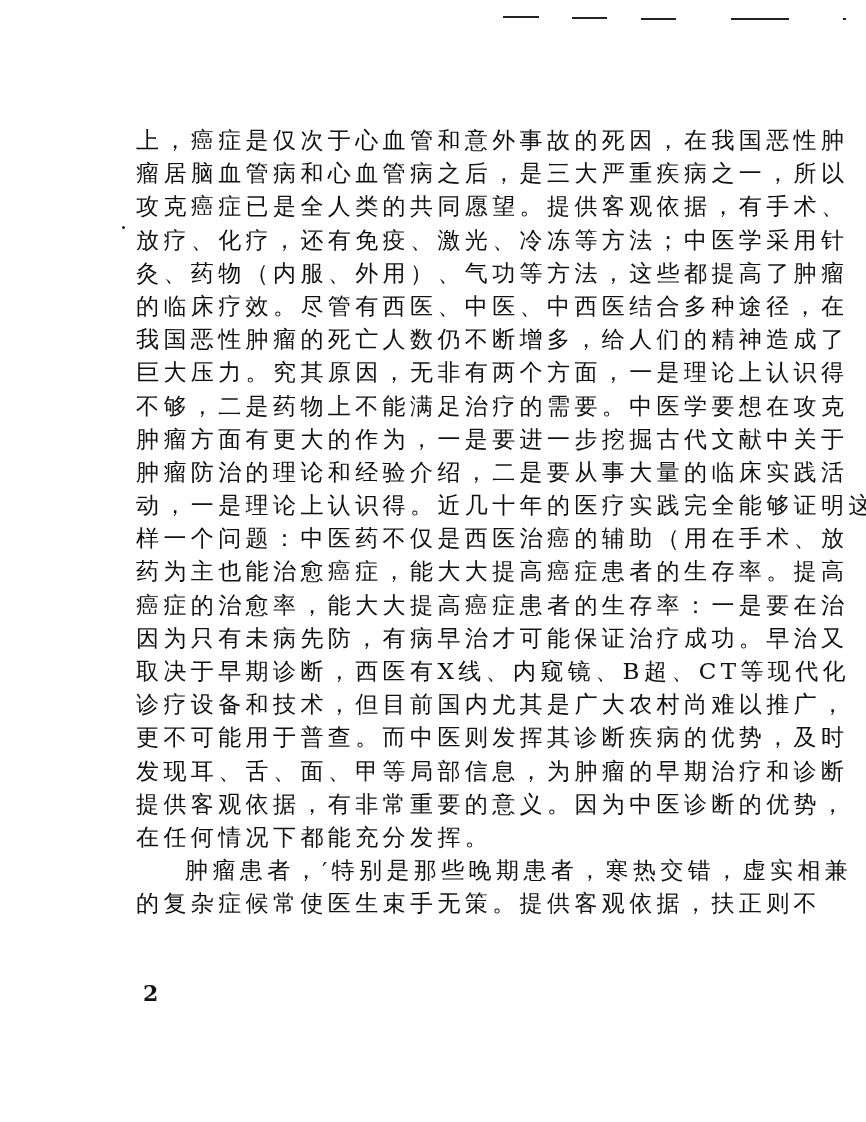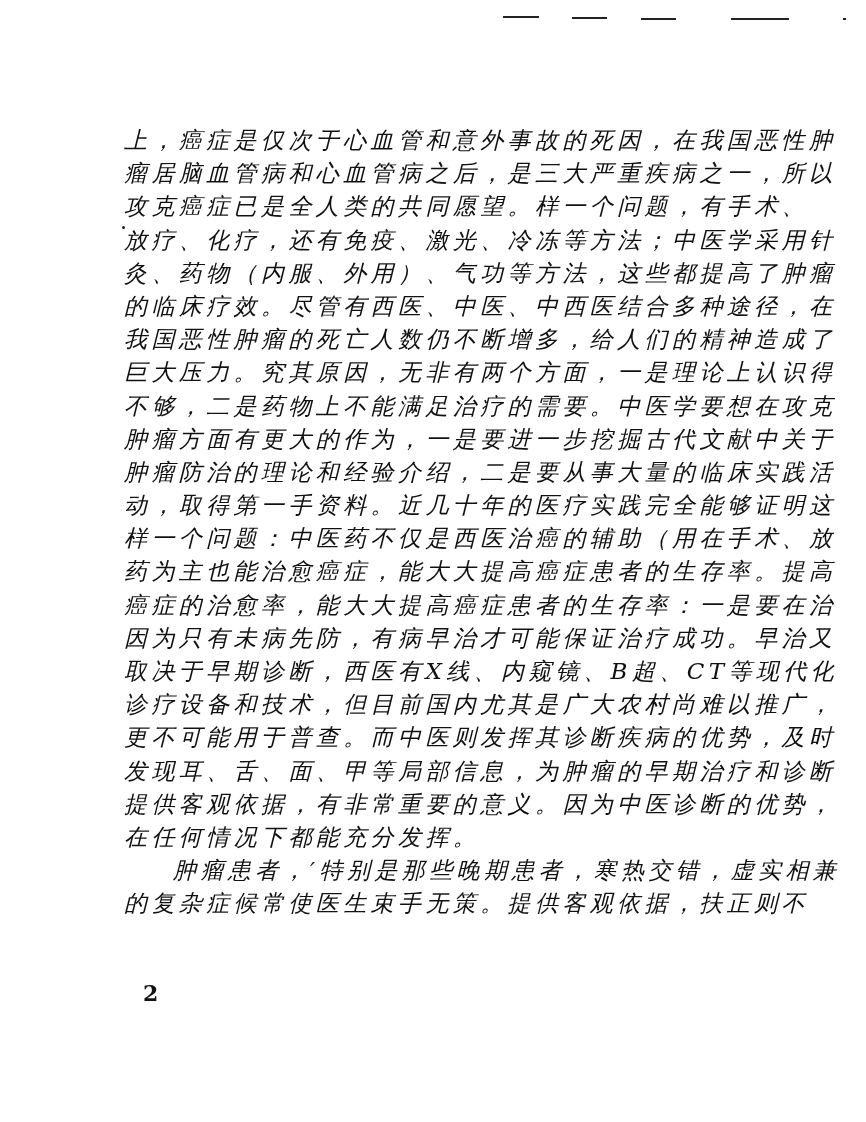--- a/index.html
+++ b/index.html
@@ -33,24 +33,23 @@
     position: absolute;
     left: 122px;
     top: 226px;
     width: 3px;
     height: 3px;
     background: #222222;
     border-radius: 50%;
   }
   .page-text {
     position: absolute;
-    left: 124px;
+    left: 136px;
     top: 124px;
     width: 630px;
-    font-style: italic;
   }
   .line {
     height: 33.2px;
     line-height: 33.2px;
     font-size: 23px;
     letter-spacing: 4.4px;
     white-space: nowrap;
     overflow: visible;
   }
   .line.indent {
@@ -74,30 +73,30 @@
 <div class="header-rule" style="left:572px;width:35px;top:17px;"></div>
 <div class="header-rule" style="left:641px;width:35px;top:18px;"></div>
 <div class="header-rule" style="left:731px;width:58px;top:18px;"></div>
 <div class="header-dot"></div>
 
 <div class="margin-dot"></div>
 
 <div class="page-text">
   <div class="line">上，癌症是仅次于心血管和意外事故的死因，在我国恶性肿</div>
   <div class="line">瘤居脑血管病和心血管病之后，是三大严重疾病之一，所以</div>
-  <div class="line">攻克癌症已是全人类的共同愿望。样一个问题，有手术、</div>
+  <div class="line">攻克癌症已是全人类的共同愿望。提供客观依据，有手术、</div>
   <div class="line">放疗、化疗，还有免疫、激光、冷冻等方法；中医学采用针</div>
   <div class="line">灸、药物（内服、外用）、气功等方法，这些都提高了肿瘤</div>
   <div class="line">的临床疗效。尽管有西医、中医、中西医结合多种途径，在</div>
   <div class="line">我国恶性肿瘤的死亡人数仍不断增多，给人们的精神造成了</div>
   <div class="line">巨大压力。究其原因，无非有两个方面，一是理论上认识得</div>
   <div class="line">不够，二是药物上不能满足治疗的需要。中医学要想在攻克</div>
   <div class="line">肿瘤方面有更大的作为，一是要进一步挖掘古代文献中关于</div>
   <div class="line">肿瘤防治的理论和经验介绍，二是要从事大量的临床实践活</div>
-  <div class="line">动，取得第一手资料。近几十年的医疗实践完全能够证明这</div>
+  <div class="line">动，一是理论上认识得。近几十年的医疗实践完全能够证明这</div>
   <div class="line">样一个问题：中医药不仅是西医治癌的辅助（用在手术、放</div>
   <div class="line">药为主也能治愈癌症，能大大提高癌症患者的生存率。提高</div>
   <div class="line">癌症的治愈率，能大大提高癌症患者的生存率：一是要在治</div>
   <div class="line">因为只有未病先防，有病早治才可能保证治疗成功。早治又</div>
   <div class="line">取决于早期诊断，西医有X线、内窥镜、B超、CT等现代化</div>
   <div class="line">诊疗设备和技术，但目前国内尤其是广大农村尚难以推广，</div>
   <div class="line">更不可能用于普查。而中医则发挥其诊断疾病的优势，及时</div>
   <div class="line">发现耳、舌、面、甲等局部信息，为肿瘤的早期治疗和诊断</div>
   <div class="line">提供客观依据，有非常重要的意义。因为中医诊断的优势，</div>
   <div class="line">在任何情况下都能充分发挥。</div>

